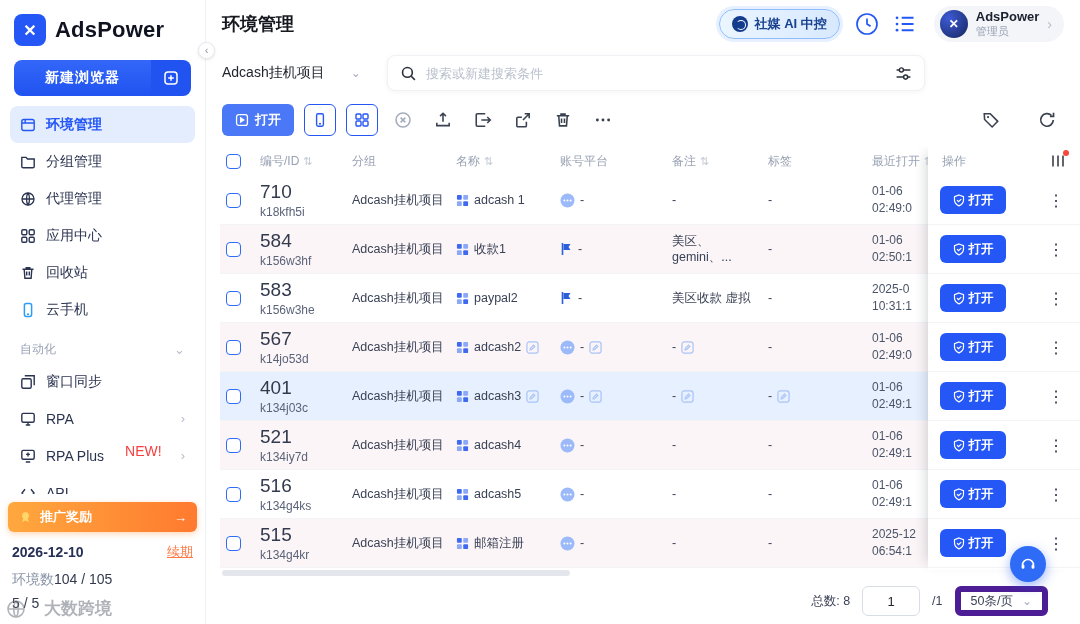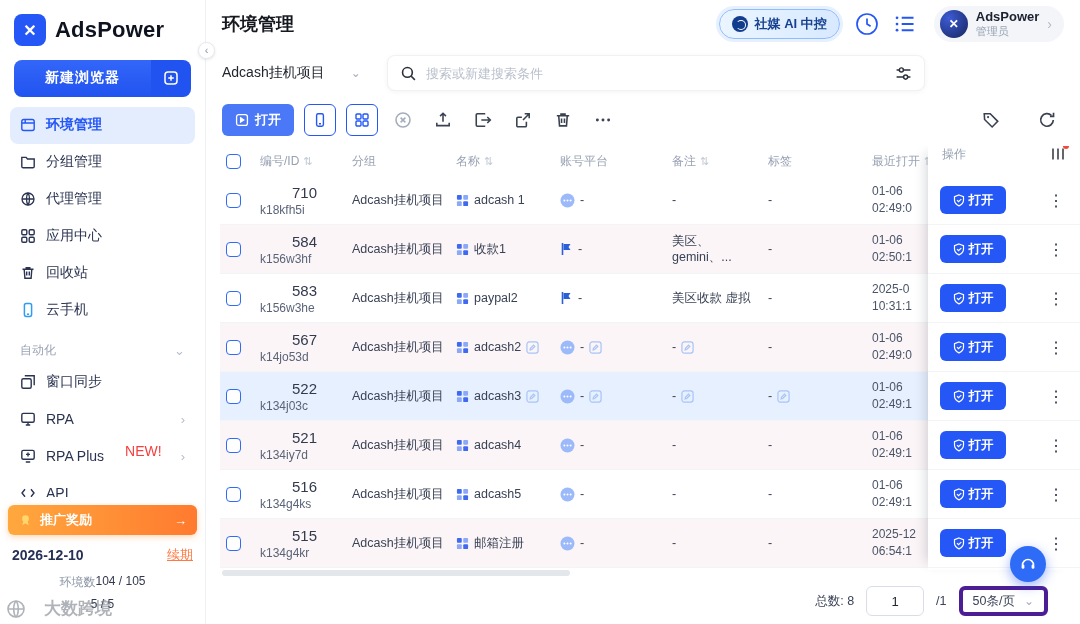--- a/index.html
+++ b/index.html
@@ -38,21 +38,21 @@
   .chev-right { margin-left:auto; color:#B6BDC9; font-size:13px; }
   .badge-new { color:#F53F3F; font-size:14px; font-weight:normal; margin-left:11px; transform:translateY(-5px); }
   .sidebar-bottom { flex:none; padding:8px 8px 10px; position:relative; }
   .promo { height:30px; border-radius:6px; background:linear-gradient(90deg,#FFA83E,#FF7A2F); color:#fff;
            display:flex; align-items:center; gap:7px; padding:0 10px; font-size:13px; font-weight:bold;
            cursor:pointer; box-shadow:0 2px 6px rgba(255,140,50,.35); }
   .promo-arrow { margin-left:auto; font-size:13px; }
   .expiry-row { display:flex; justify-content:space-between; align-items:center; padding:11px 4px 7px; }
   .expiry-date { font-size:14px; font-weight:bold; color:#273056; }
   .renew { font-size:13px; color:#FF7A45; text-decoration:underline; cursor:pointer; }
-  .stat-row { display:flex; justify-content:center; font-size:12px; color:#8A94A6; padding:3px 4px; }
+  .stat-row { display:flex; justify-content:flex-start; font-size:14px; color:#8A94A6; padding:3px 4px; }
   .stat-value { color:#333A4E; }
   .watermark { position:absolute; left:6px; bottom:4px; display:flex; align-items:center; gap:18px;
                opacity:.55; z-index:60; pointer-events:none; }
   .watermark-text { font-size:17px; font-weight:800; color:#6F7680; }
 
   
   .main { position:absolute; left:206px; top:0; width:874px; height:624px; background:#fff; }
   .top-header { height:48px; display:flex; align-items:center; padding:0 16px; }
   .page-title { font-size:18px; font-weight:800; color:#15181F; }
   .header-right { margin-left:auto; display:flex; align-items:center; gap:14px; }
@@ -102,49 +102,49 @@
   .t-header { height:30px; align-items:center; font-size:12px; color:#98A1B3; }
   .t-row { height:49px; align-items:center; border-bottom:1px solid #F3F4F6; font-size:12.5px; color:#3A4256; }
   .t-row.alt { background:#FBF5F7; }
   .t-row.selected { background:#E7F0FE; }
   .cell { padding-right:8px; overflow:hidden; }
   .hcell { display:flex; align-items:center; gap:4px; white-space:nowrap; overflow:hidden; }
   .sort { color:#C3C9D4; font-size:11px; }
   .checkbox { width:15px; height:15px; border:1.5px solid #2F6BF5; border-radius:4px; background:#fff;
               display:inline-block; cursor:pointer; }
   .c-check { display:flex; justify-content:flex-start; padding-left:6px; }
-  .id-line1 { font-size:15px; color:#333A4E;margin-left:32px; }
+  .id-line1 { font-size:19px; color:#333A4E; }
   .id-line2 { font-size:12px; color:#5A6378; margin-top:2px; }
   .group-cell { line-height:1.35; }
   .name-cell, .platform-cell, .note-cell, .tag-cell { display:flex; align-items:center; gap:5px; }
   .note-cell span:first-child { line-height:1.3; }
   .edit-icon { flex:none; cursor:pointer; }
   .time-cell { line-height:1.45; font-size:12px; color:#4A5468; white-space:nowrap; }
   .p-dot, .p-flag { flex:none; }
 
   .ops-panel { position:absolute; top:0; right:0; width:152px; height:424px; background:#fff;
                box-shadow:-9px 0 12px -8px rgba(16,24,40,.20); }
-  .ops-header { height:30px; display:flex; align-items:flex-start; padding:0 14px; font-size:12px; color:#98A1B3; }
+  .ops-header { height:30px; display:flex; align-items:center; padding:0 14px; font-size:12px; color:#98A1B3; }
   .cols-icon { margin-left:auto; color:#22262F; position:relative; cursor:pointer; }
   .cols-icon::after { content:""; position:absolute; right:-3px; top:-3px; width:6px; height:6px;
                       border-radius:50%; background:#F5483B; }
   .ops-row { height:49px; display:flex; align-items:center; padding:0 12px; border-bottom:1px solid #F3F4F6; }
   .open-row-btn { width:66px; height:28px; border-radius:6px; background:#2457F5; color:#fff; font-size:12.5px;
                   font-weight:bold; display:flex; align-items:center; justify-content:center; gap:4px;
                   cursor:pointer; border:none; font-family:inherit; }
   .kebab { margin-left:auto; color:#2A3350; font-size:16px; cursor:pointer; padding:0 4px; }
   .h-scroll { position:absolute; left:2px; top:424px; width:348px; height:6px; border-radius:3px; background:#E3E6EB; cursor:pointer; }
 
   
   .footer { position:absolute; left:0; right:0; bottom:0; height:46px; background:#fff; display:flex;
             align-items:center; justify-content:flex-end; gap:12px; padding-right:32px;
             font-size:12.5px; color:#3A4256; z-index:10; }
   .page-input { width:58px; height:30px; border:1px solid #D9DEE6; border-radius:6px; text-align:center;
                 font-size:13px; color:#22262F; font-family:inherit; outline:none; }
-  .page-size { height:30px; border:4px solid #4c1d95; border-radius:6px; display:flex; align-items:center;
+  .page-size { height:30px; border:6px solid #4c1d95; border-radius:6px; display:flex; align-items:center;
                gap:9px; padding:0 10px; font-size:12.5px; cursor:pointer; background:#fff; }
 
   .float-support { position:absolute; right:34px; bottom:42px; width:36px; height:36px; border-radius:50%;
                    background:#2E6BF6; box-shadow:0 4px 12px rgba(36,87,245,.45); display:flex;
                    align-items:center; justify-content:center; z-index:70; cursor:pointer; border:none; }
 </style>
 </head>
 <body>
 
 <aside class="sidebar">
@@ -613,21 +613,21 @@
     <div class="cell time-cell">
       <div>01-06</div>
       <div>02:49:0</div>
     </div>
   </div>
         <div class="t-row selected">
     <div class="cell c-check">
             <span class="checkbox"></span>
           </div>
     <div class="cell">
-      <div class="id-line1">522</div>
+      <div class="id-line1">401</div>
       <div class="id-line2">k134j03c</div>
     </div>
     <div class="cell group-cell">Adcash挂机项目</div>
     <div class="cell name-cell">
       <svg class="p-dot2" width="13" height="13" viewBox="0 0 14 14">
               <rect x="1" y="1" width="5.2" height="5.2" rx="1" fill="#3F6AF0"></rect>
               <rect x="7.8" y="1" width="5.2" height="5.2" rx="1" fill="#8CA9F7"></rect>
               <rect x="1" y="7.8" width="5.2" height="5.2" rx="1" fill="#8CA9F7"></rect>
               <rect x="7.8" y="7.8" width="5.2" height="5.2" rx="1" fill="#3F6AF0"></rect>
             </svg>

